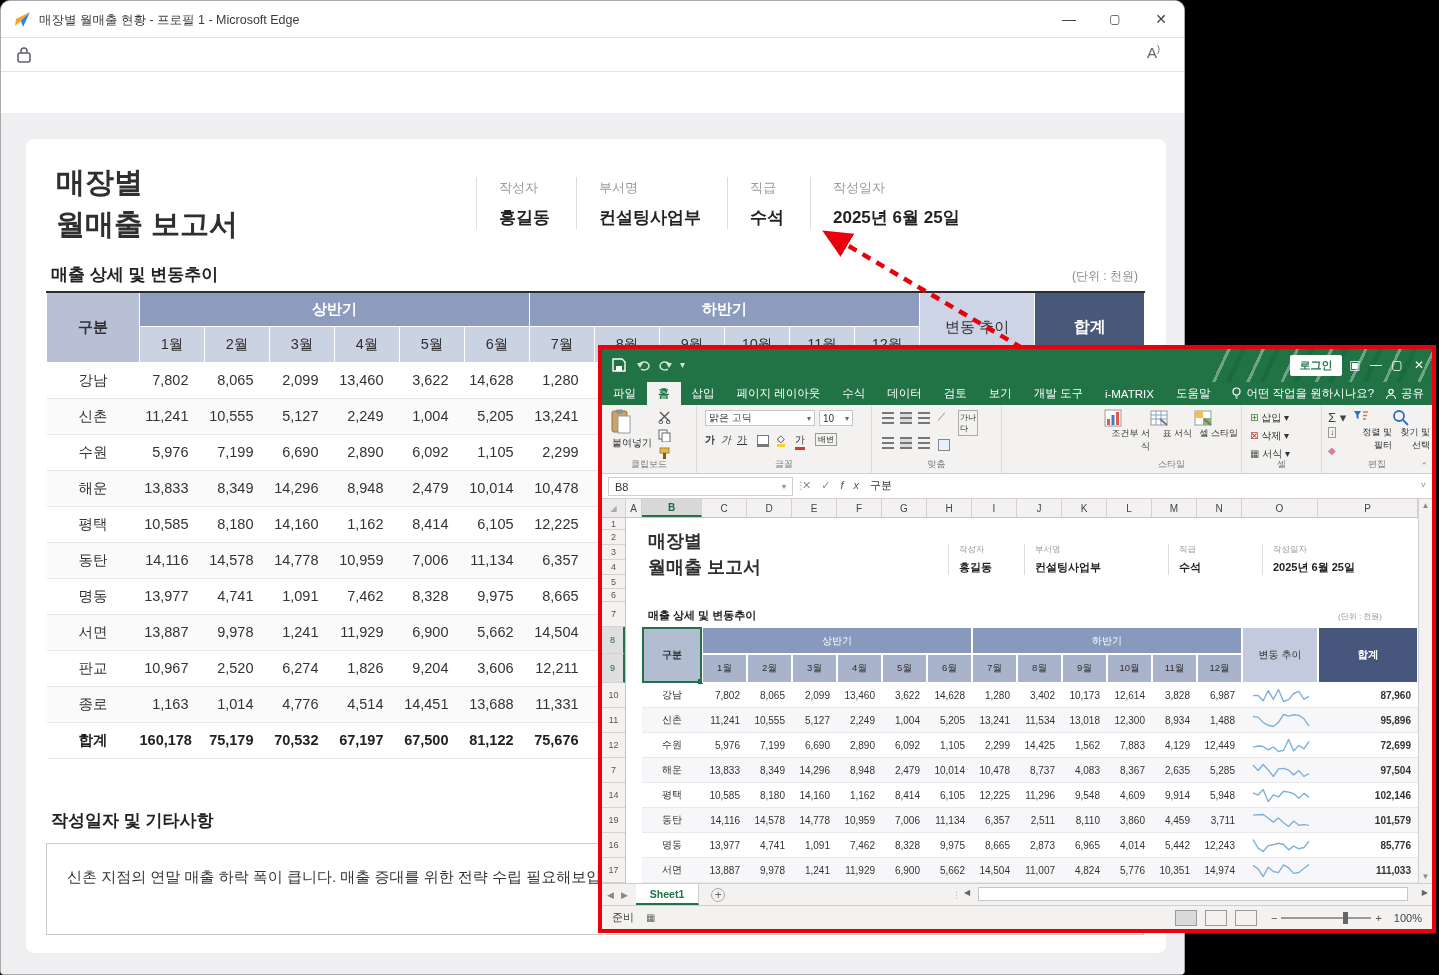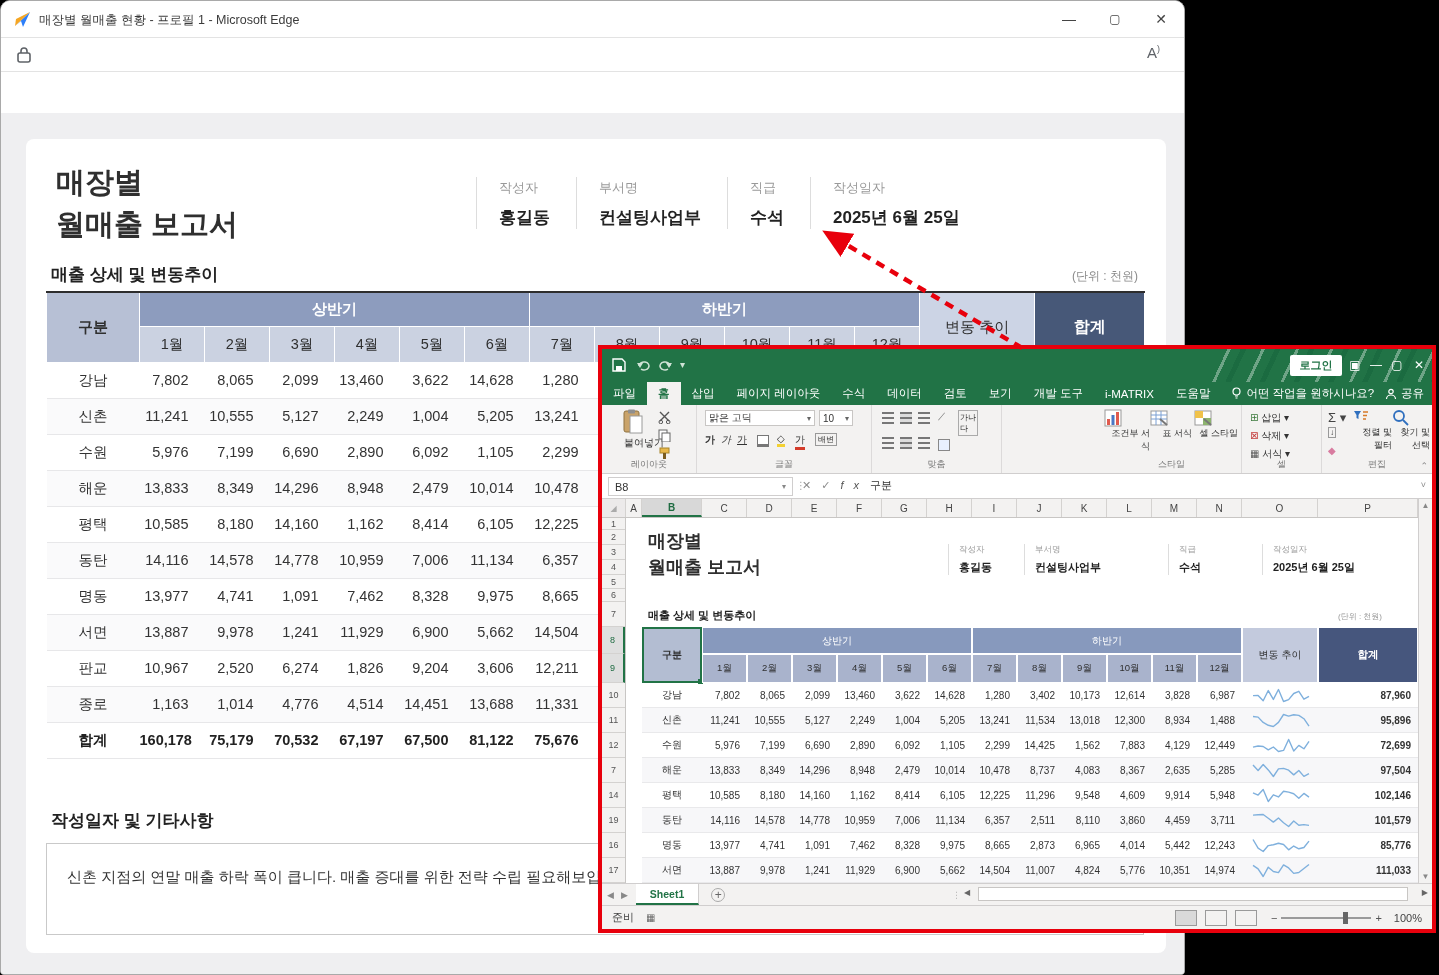--- a/index.html
+++ b/index.html
@@ -464,42 +464,42 @@
     <svg width="12" height="12" viewBox="0 0 12 12" style="margin-right:4px">
       <circle cx="6" cy="3.5" r="2.2" fill="none" stroke="#fff" stroke-width="1.2"></circle>
       <path d="M1.5 11 a4.5 4 0 0 1 9 0" fill="none" stroke="#fff" stroke-width="1.2"></path>
     </svg>
     <span>공유</span>
   </div>
 
   <div class="abs" id="xl-ribbon">
 
     <div class="rb-group" style="left:0;width:95px">
-      <div class="rb-big" style="left:20px;top:4px;width:42px">
+      <div class="rb-big" style="left:8px;top:4px;width:42px">
         <svg width="22" height="26" viewBox="0 0 22 26">
           <rect x="2" y="2" width="15" height="21" rx="2" fill="#c9a36a" stroke="#8f7340"></rect>
           <rect x="6" y="0.5" width="7" height="4" rx="1" fill="#8f8f8f"></rect>
           <rect x="8" y="7" width="12" height="17" fill="#fff" stroke="#9a9a9a"></rect>
         </svg>
         <div style="margin-top:1px">붙여넣기</div>
       </div>
       <svg class="abs" style="left:56px;top:6px" width="13" height="13" viewBox="0 0 13 13">
         <path d="M2 1 L11 10 M11 1 L2 10" stroke="#555" stroke-width="1.4"></path>
         <circle cx="2.8" cy="11" r="1.8" fill="none" stroke="#555"></circle>
           <circle cx="10.2" cy="11" r="1.8" fill="none" stroke="#555"></circle>
       </svg>
       <svg class="abs" style="left:56px;top:24px" width="13" height="13" viewBox="0 0 13 13">
         <rect x="1" y="1" width="8" height="9" fill="#fff" stroke="#666"></rect>
           <rect x="4" y="4" width="8" height="9" fill="#fff" stroke="#666"></rect>
       </svg>
       <svg class="abs" style="left:56px;top:42px" width="13" height="13" viewBox="0 0 13 13">
         <rect x="2" y="1" width="9" height="5" fill="#e8b84b" stroke="#a8842a"></rect>
           <rect x="5" y="6" width="3" height="6" fill="#7a5c20"></rect>
       </svg>
-      <div class="rb-label">레이아웃</div>
+      <div class="rb-label">클립보드</div>
     </div>
 
     <div class="rb-group" style="left:95px;width:175px">
       <div class="rb-box dd" style="left:8px;top:5px;width:110px;justify-content:space-between">
           <span>맑은 고딕</span>
         </div>
       <div class="rb-box dd" style="left:122px;top:5px;width:34px;justify-content:space-between">
           <span>10</span>
         </div>
       <div class="rb-small" style="left:8px;top:28px;font-weight:bold">가</div>

